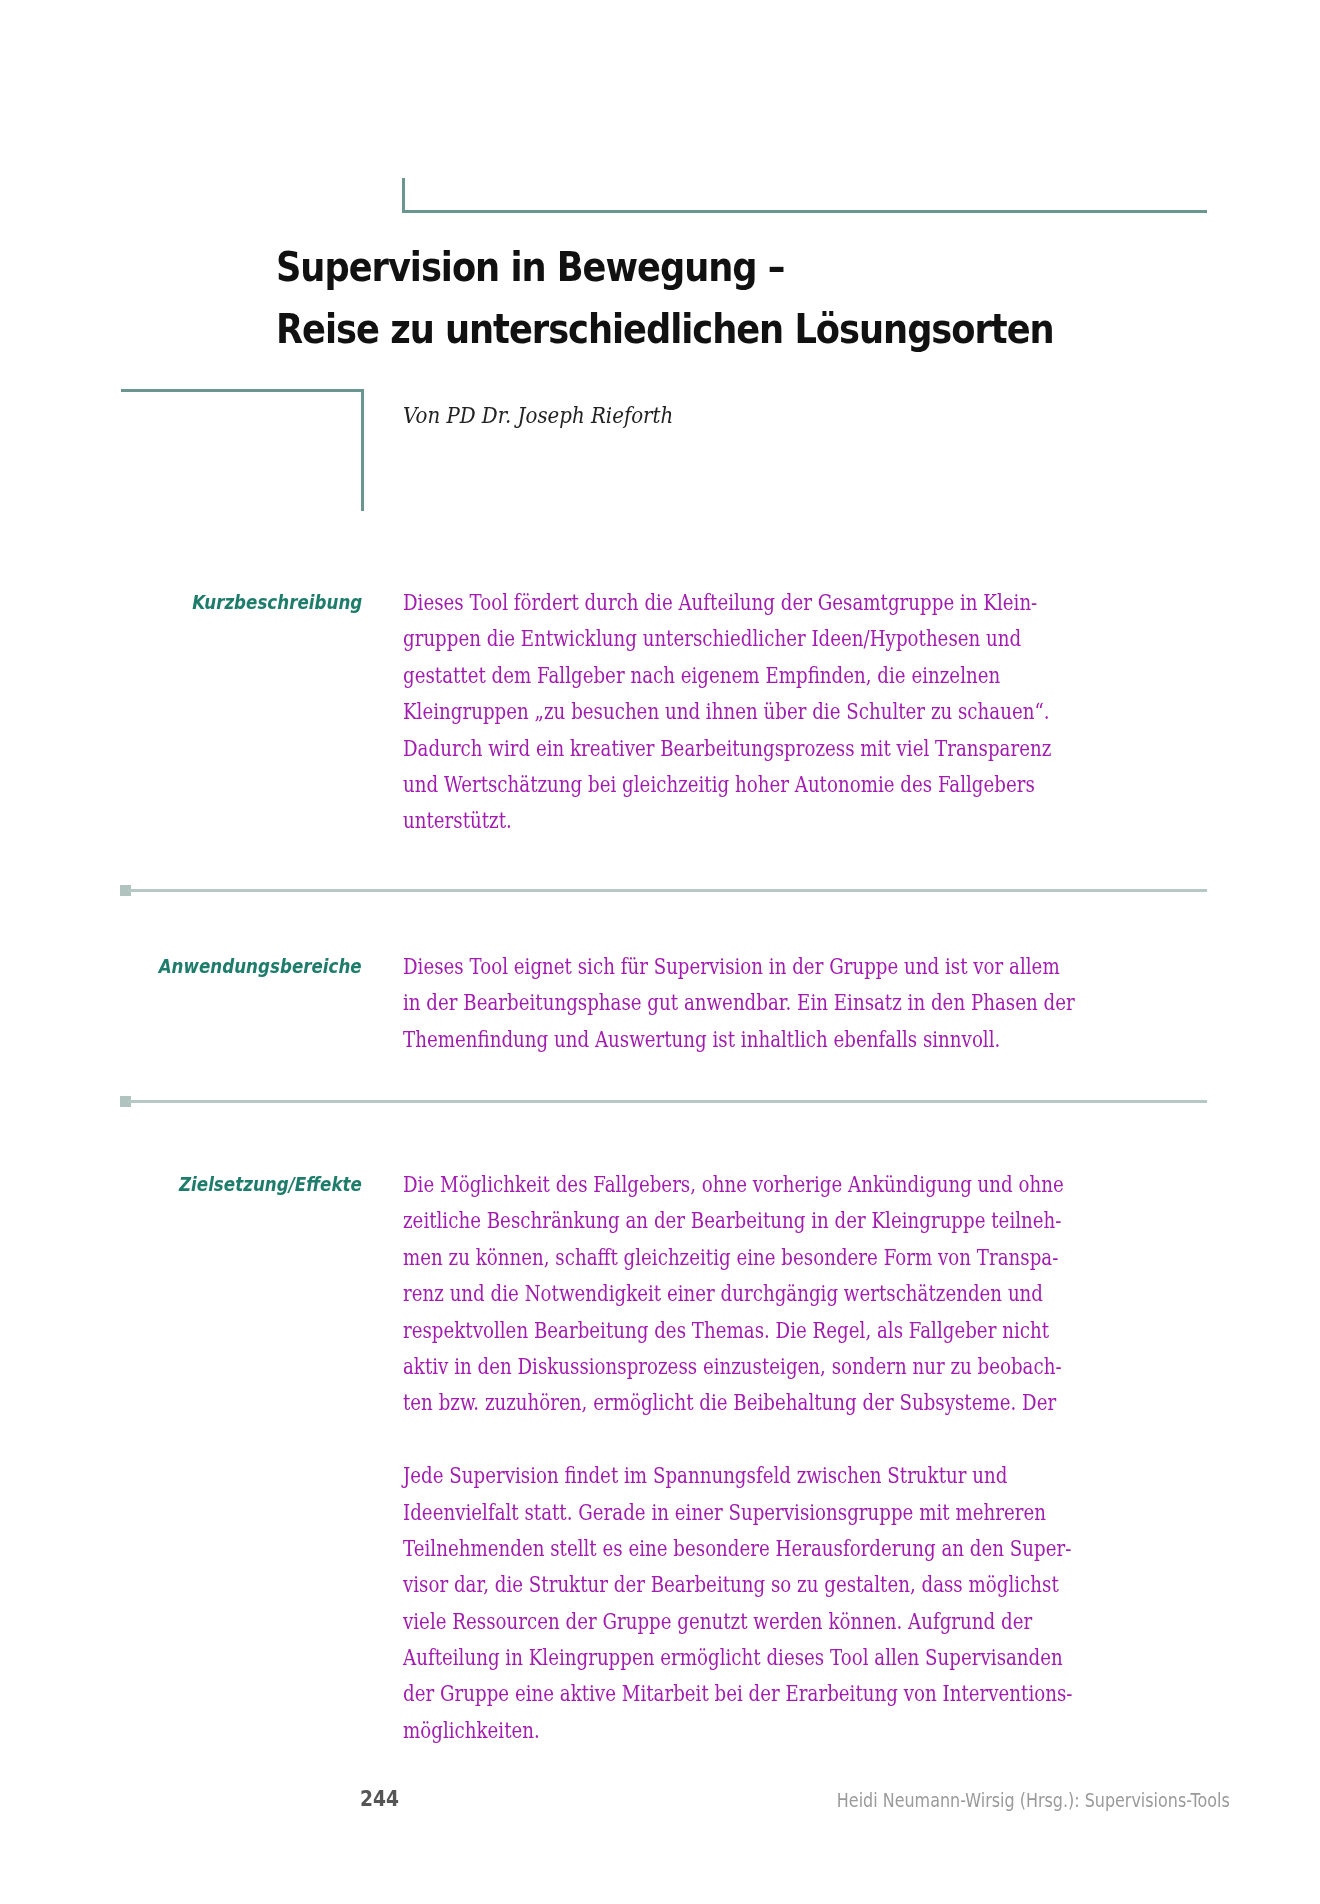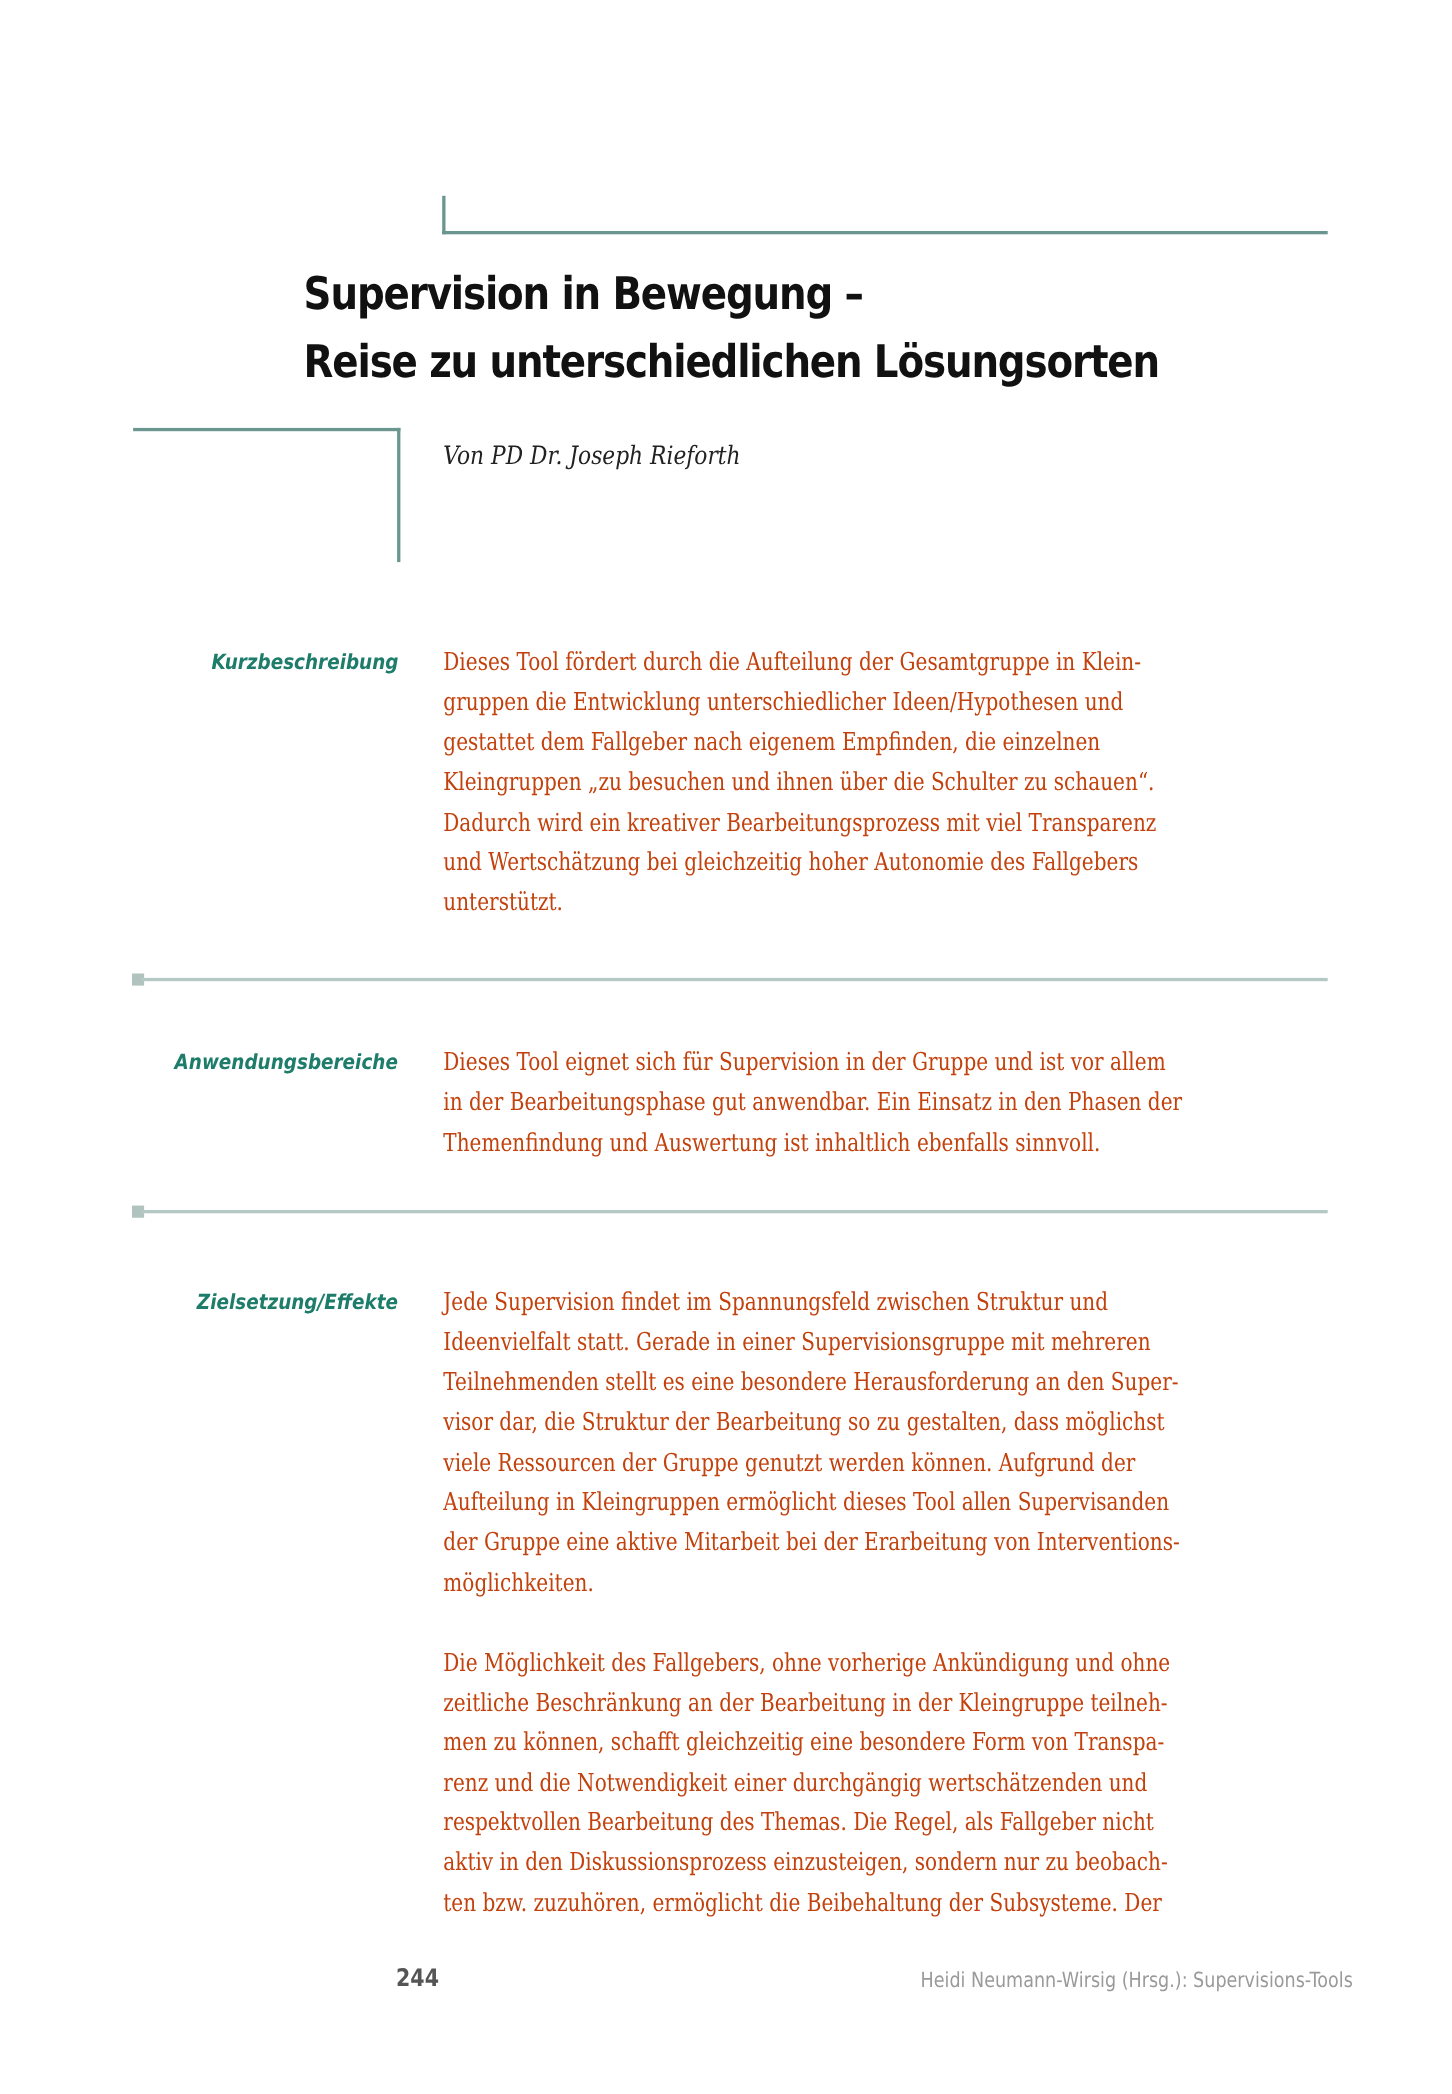--- a/index.html
+++ b/index.html
@@ -30,21 +30,21 @@
   .section { position: absolute; left: 0; width: 1320px; }
   .label {
     position: absolute; right: 958px; top: 0;
     font-family: "DejaVu Sans", sans-serif; font-weight: bold; font-style: italic;
     font-size: 19px; line-height: 36px; color: #1e7d6a; white-space: nowrap;
     transform: scaleX(0.88); transform-origin: right top;
   }
   .body {
     position: absolute; left: 403px; top: 0; width: 820px;
     font-family: "DejaVu Serif", serif; font-size: 22.5px; line-height: 36.4px;
-    color: #c2410c;
+    color: #a21caf;
   }
   .body .line { white-space: nowrap; transform: scaleX(0.81); transform-origin: left top; height: 36.4px; }
   .para + .para { margin-top: 36.4px; }
 
   .footer-page {
     position: absolute; left: 360px; top: 1786px;
     font-family: "DejaVu Sans", sans-serif; font-weight: bold; font-size: 22px; color: #555;
     transform: scaleX(0.85); transform-origin: left top;
   }
   .footer-running {
@@ -100,37 +100,37 @@
     </div>
   </div>
 
   <div class="rule-square" style="left:120px; top:1096px;"></div>
   <div class="rule-light" style="left:128px; top:1100px; width:1079px; height:3px;"></div>
 
   <div class="section" style="top:1166px;">
     <div class="label">Zielsetzung/Effekte</div>
     <div class="body">
       <div class="para">
+        <div class="line">Die Möglichkeit des Fallgebers, ohne vorherige Ankündigung und ohne</div>
+        <div class="line">zeitliche Beschränkung an der Bearbeitung in der Kleingruppe teilneh-</div>
+        <div class="line">men zu können, schafft gleichzeitig eine besondere Form von Transpa-</div>
+        <div class="line">renz und die Notwendigkeit einer durchgängig wertschätzenden und</div>
+        <div class="line">respektvollen Bearbeitung des Themas. Die Regel, als Fallgeber nicht</div>
+        <div class="line">aktiv in den Diskussionsprozess einzusteigen, sondern nur zu beobach-</div>
+        <div class="line">ten bzw. zuzuhören, ermöglicht die Beibehaltung der Subsysteme. Der</div>
+      </div>
+      <div class="para">
         <div class="line">Jede Supervision findet im Spannungsfeld zwischen Struktur und</div>
         <div class="line">Ideenvielfalt statt. Gerade in einer Supervisionsgruppe mit mehreren</div>
         <div class="line">Teilnehmenden stellt es eine besondere Herausforderung an den Super-</div>
         <div class="line">visor dar, die Struktur der Bearbeitung so zu gestalten, dass möglichst</div>
         <div class="line">viele Ressourcen der Gruppe genutzt werden können. Aufgrund der</div>
         <div class="line">Aufteilung in Kleingruppen ermöglicht dieses Tool allen Supervisanden</div>
         <div class="line">der Gruppe eine aktive Mitarbeit bei der Erarbeitung von Interventions-</div>
         <div class="line">möglichkeiten.</div>
-      </div>
-      <div class="para">
-        <div class="line">Die Möglichkeit des Fallgebers, ohne vorherige Ankündigung und ohne</div>
-        <div class="line">zeitliche Beschränkung an der Bearbeitung in der Kleingruppe teilneh-</div>
-        <div class="line">men zu können, schafft gleichzeitig eine besondere Form von Transpa-</div>
-        <div class="line">renz und die Notwendigkeit einer durchgängig wertschätzenden und</div>
-        <div class="line">respektvollen Bearbeitung des Themas. Die Regel, als Fallgeber nicht</div>
-        <div class="line">aktiv in den Diskussionsprozess einzusteigen, sondern nur zu beobach-</div>
-        <div class="line">ten bzw. zuzuhören, ermöglicht die Beibehaltung der Subsysteme. Der</div>
       </div>
     </div>
   </div>
 
   <div class="footer-page">244</div>
   <div class="footer-running">Heidi Neumann-Wirsig (Hrsg.): Supervisions-Tools</div>
 
 </div>
 
 </body></html>

